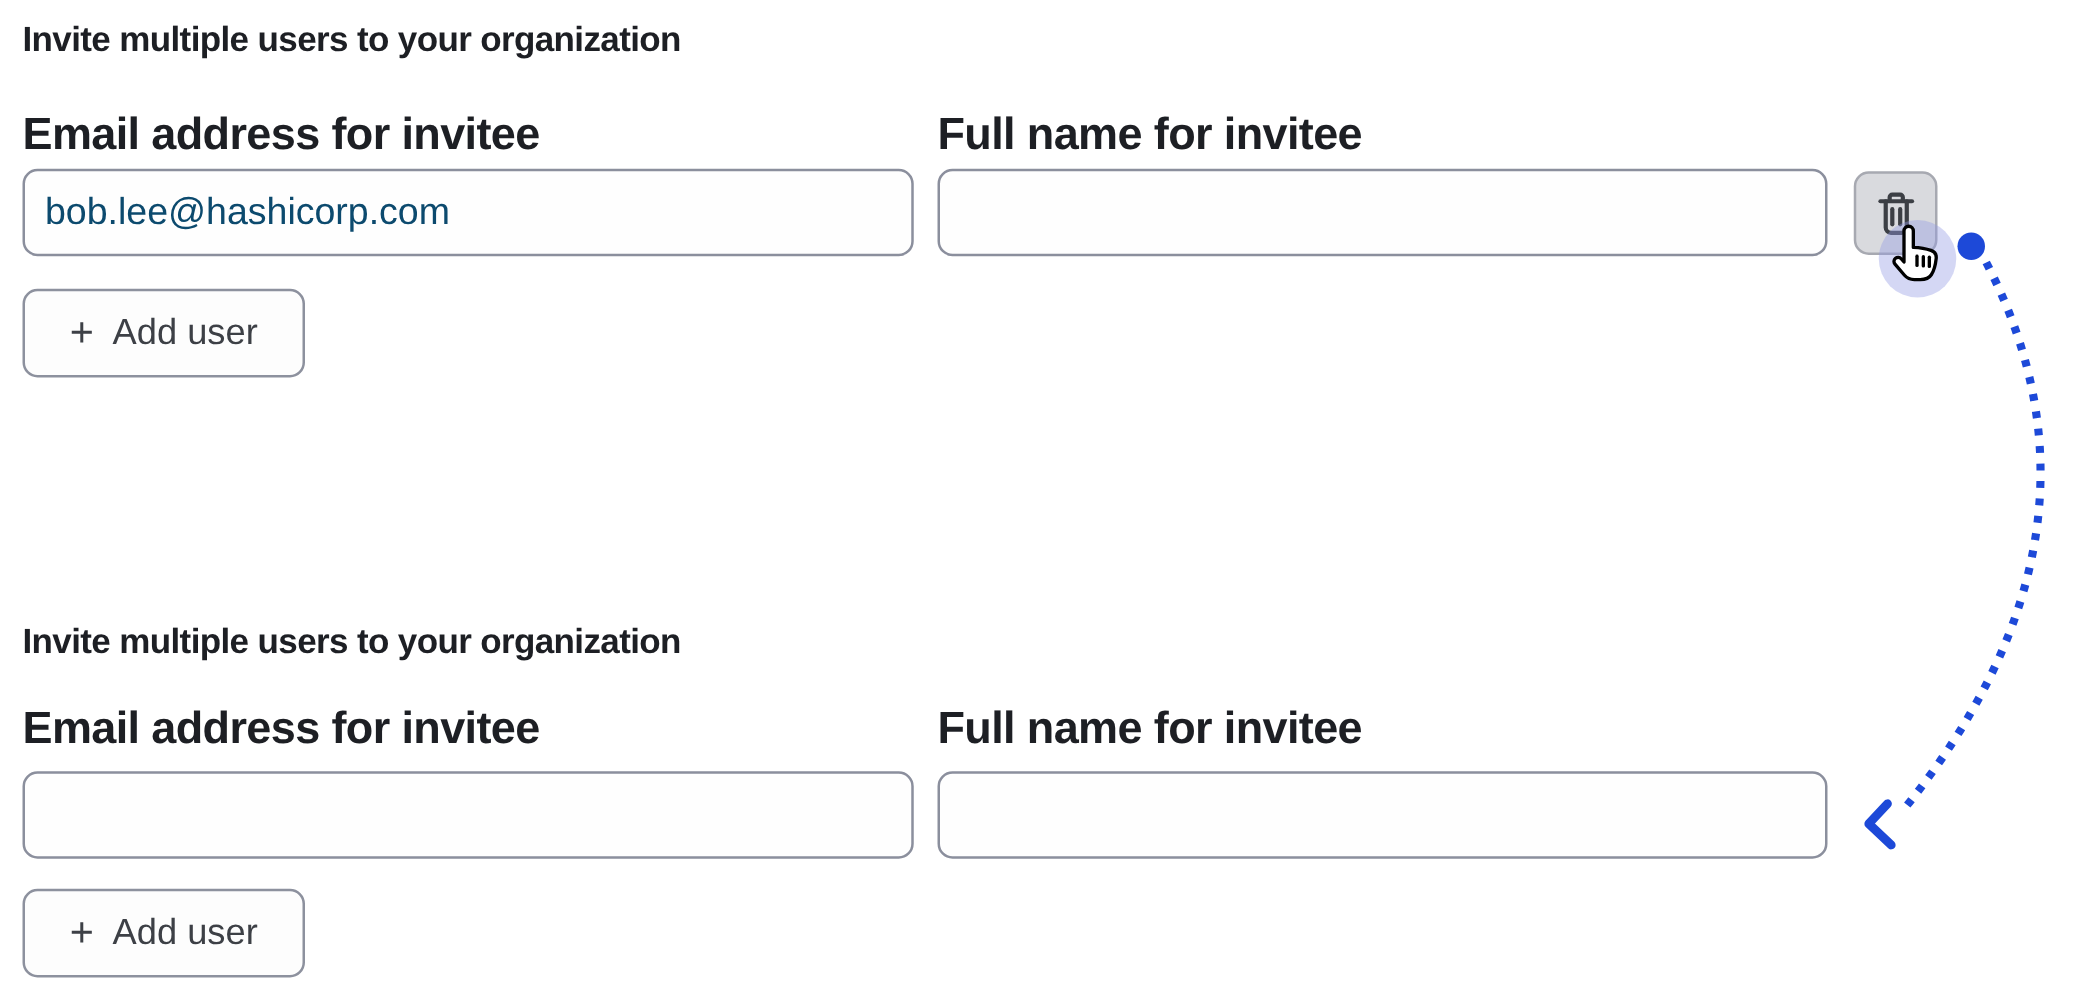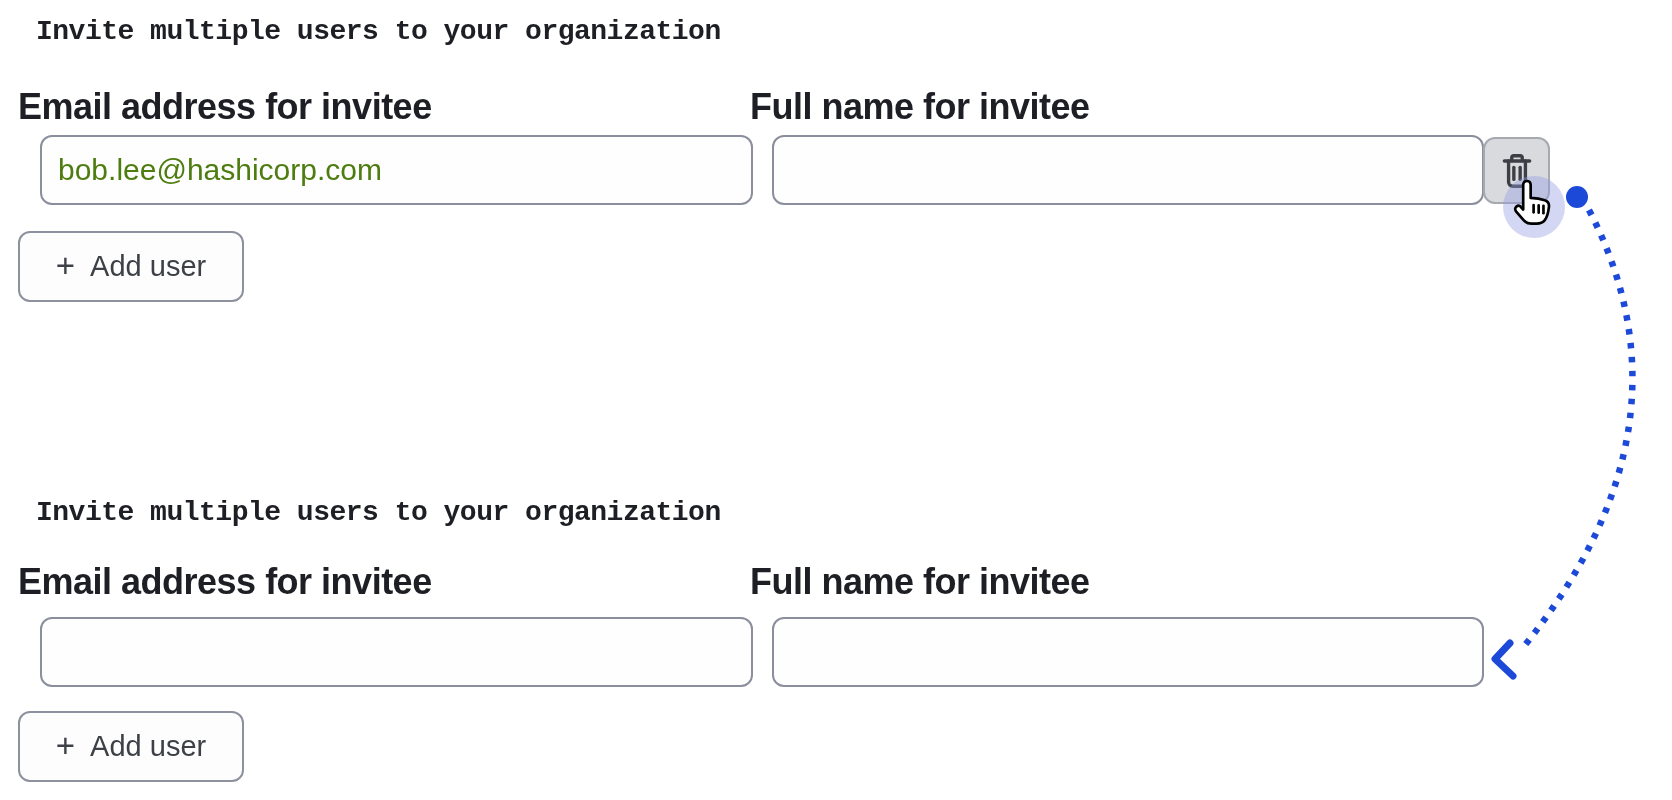--- a/index.html
+++ b/index.html
@@ -2,31 +2,31 @@
 <html><head>
 <meta charset="utf-8">
 <style>
   * { margin:0; padding:0; box-sizing:border-box; }
   html,body { background:#ffffff; }
   .page {
     position:relative; width:1672px; height:800px; background:#ffffff;
     font-family:"Liberation Sans", sans-serif; overflow:hidden;
   }
   .sec-title {
-    position:absolute; left:36px; font-size:28px; font-weight:700;
-    color:#1d1f24; letter-spacing:-0.5px; white-space:nowrap;font-family:Liberation Mono, monospace;
+    position:absolute; left:18px; font-size:28px; font-weight:700;
+    color:#1d1f24; letter-spacing:-0.5px; white-space:nowrap;
   }
   .field-label {
     position:absolute; font-size:36px; font-weight:700;
     color:#1d1f24; letter-spacing:-0.5px; white-space:nowrap;
   }
   .text-input {
     position:absolute; height:70px; border:2px solid #8b8f9d; border-radius:12px;
     background:#fefefe; font-family:"Liberation Sans", sans-serif; font-size:30px;
-    color:#4d7c0f; padding:0 16px; outline:none;margin-left:22px;
+    color:#0c4a6e; padding:0 16px; outline:none;
   }
   .add-btn {
     position:absolute; left:18px; width:226px; height:71px;
     border:2px solid #8d919e; border-radius:12px; background:#fdfdfd;
     display:flex; align-items:center; justify-content:center; gap:15px;
     font-family:"Liberation Sans", sans-serif; font-size:29px; font-weight:500;
     color:#3d4046; cursor:pointer;
   }
   .add-btn .plus { font-size:33px; font-weight:400; line-height:1; margin-top:-3px; }
   .icon-btn {

